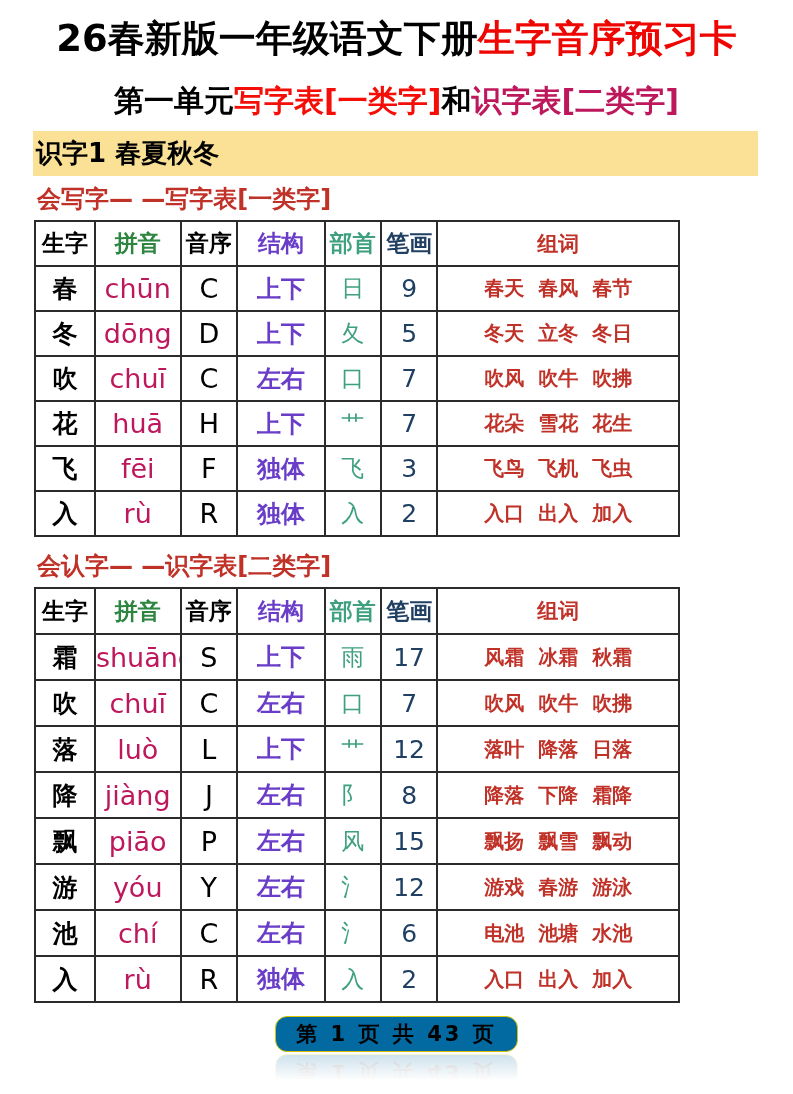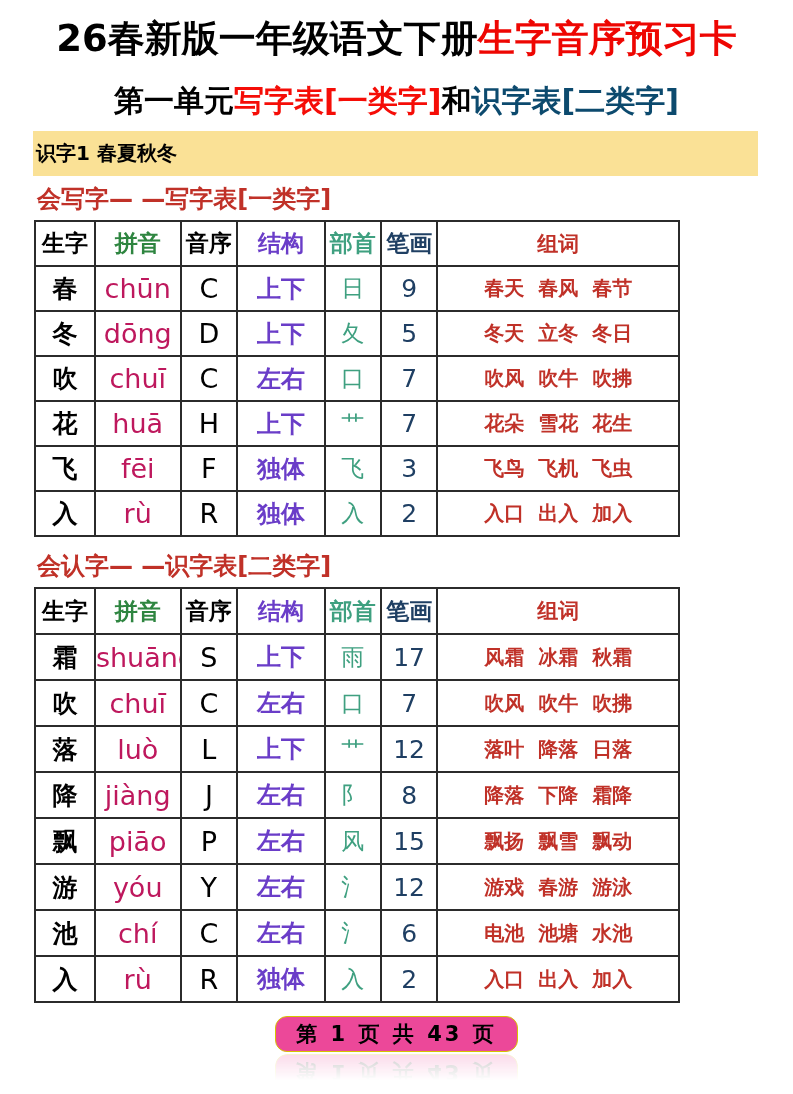--- a/index.html
+++ b/index.html
@@ -23,28 +23,28 @@
   .main-title .t-red { color: #ee0602; }
 
   .sub-title {
     text-align: center;
     font-size: 30px; font-weight: 900;
     margin-top: 16px; line-height: 42px;
     white-space: nowrap;
   }
   .sub-title .s-black { color: #000000; }
   .sub-title .s-red { color: #f50d07; }
-  .sub-title .s-blue { color: #0c4a6e; }
+  .sub-title .s-blue { color: #be185d; }
 
   .lesson-banner {
     margin: 9px 35px 0 33px;
     height: 45px;
     background: #fae196;
     display: flex; align-items: center;
-    font-size: 20px; font-weight: 900; color: #000;
+    font-size: 26px; font-weight: 900; color: #000;
     padding-left: 3px;
   }
 
   .section-label {
     margin: 9px 8px 7px 37px;
     font-size: 24px; font-weight: 700;
     color: #c03128;
     line-height: 28px;
   }
 
@@ -89,21 +89,21 @@
   td.c-rad    { color: #3fa080; font-size: 23px; }
   td.c-stroke { color: #1f3f63; font-size: 25px; }
   td.c-words  { color: #c03128; font-size: 20px; font-weight: 600; white-space: pre; }
 
   
   .footer-wrap {
     margin-top: 13px;
     display: flex; flex-direction: column; align-items: center;
   }
   .page-badge {
-    background: #ec4899;
+    background: #0369a1;
     border: 1px solid #d6c400;
     border-radius: 12px;
     padding: 3px 20px;
     font-size: 21px; font-weight: 900; color: #000;
     letter-spacing: 3px;
     white-space: nowrap;
   }
   .page-badge-reflection {
     transform: scaleY(-1);
     opacity: 0.22;

